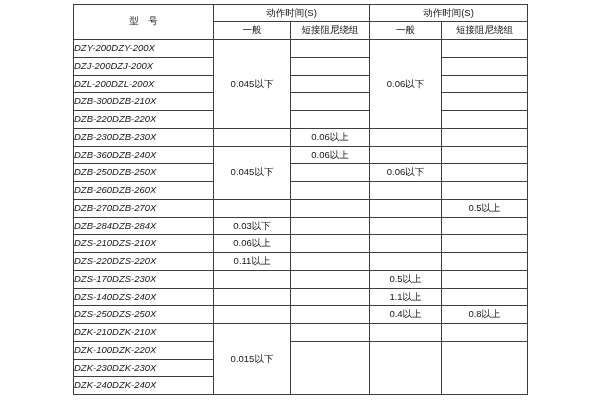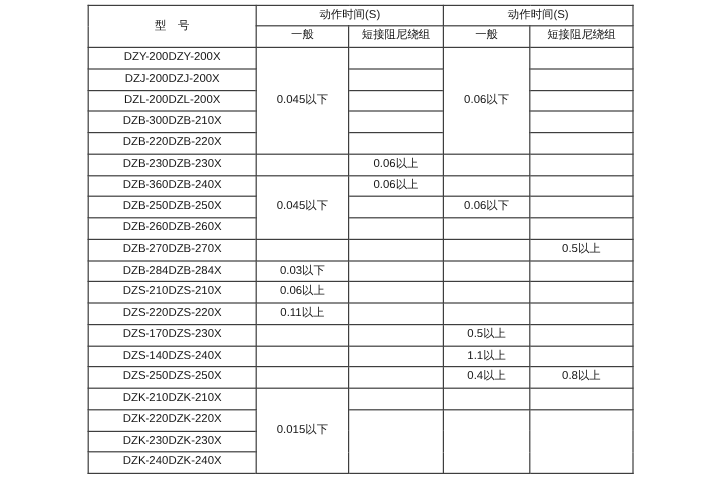--- a/index.html
+++ b/index.html
@@ -19,21 +19,21 @@
     padding:0;margin:0;
     text-align:center;vertical-align:middle;
     font-size:9.5px;font-weight:normal;color:#141414;
     line-height:1.1;
     overflow:hidden;white-space:nowrap;
   }
   .spec{border:1px solid #2e2e2e;}
   .spec thead tr.h1{height:17px;}
   .spec thead tr.h2{height:18px;}
   .spec tbody tr{height:17.75px;}
-  .pair{display:flex;justify-content:center;align-items:center;}
+  .pair{display:flex;align-items:center;font-style:italic;}
   .pair span{display:inline-block;}
   th.model-h{white-space:pre;font-family:Liberation Mono, monospace;}
 </style>
 </head>
 <body>
 
 <div class="canvas">
   <table class="spec">
     <colgroup>
       <col style="width:140px">
@@ -246,21 +246,21 @@
             </div>
           </td>
         <td rowspan="4">0.015以下</td>
         <td></td>
         <td></td>
         <td></td>
       </tr>
       <tr>
         <td>
             <div class="pair">
-              <span>DZK-220</span>
+              <span>DZK-100</span>
               <span>DZK-220X</span>
             </div>
           </td>
         <td rowspan="3"></td>
         <td rowspan="3"></td>
         <td rowspan="3"></td>
       </tr>
       <tr>
         <td>
             <div class="pair">

